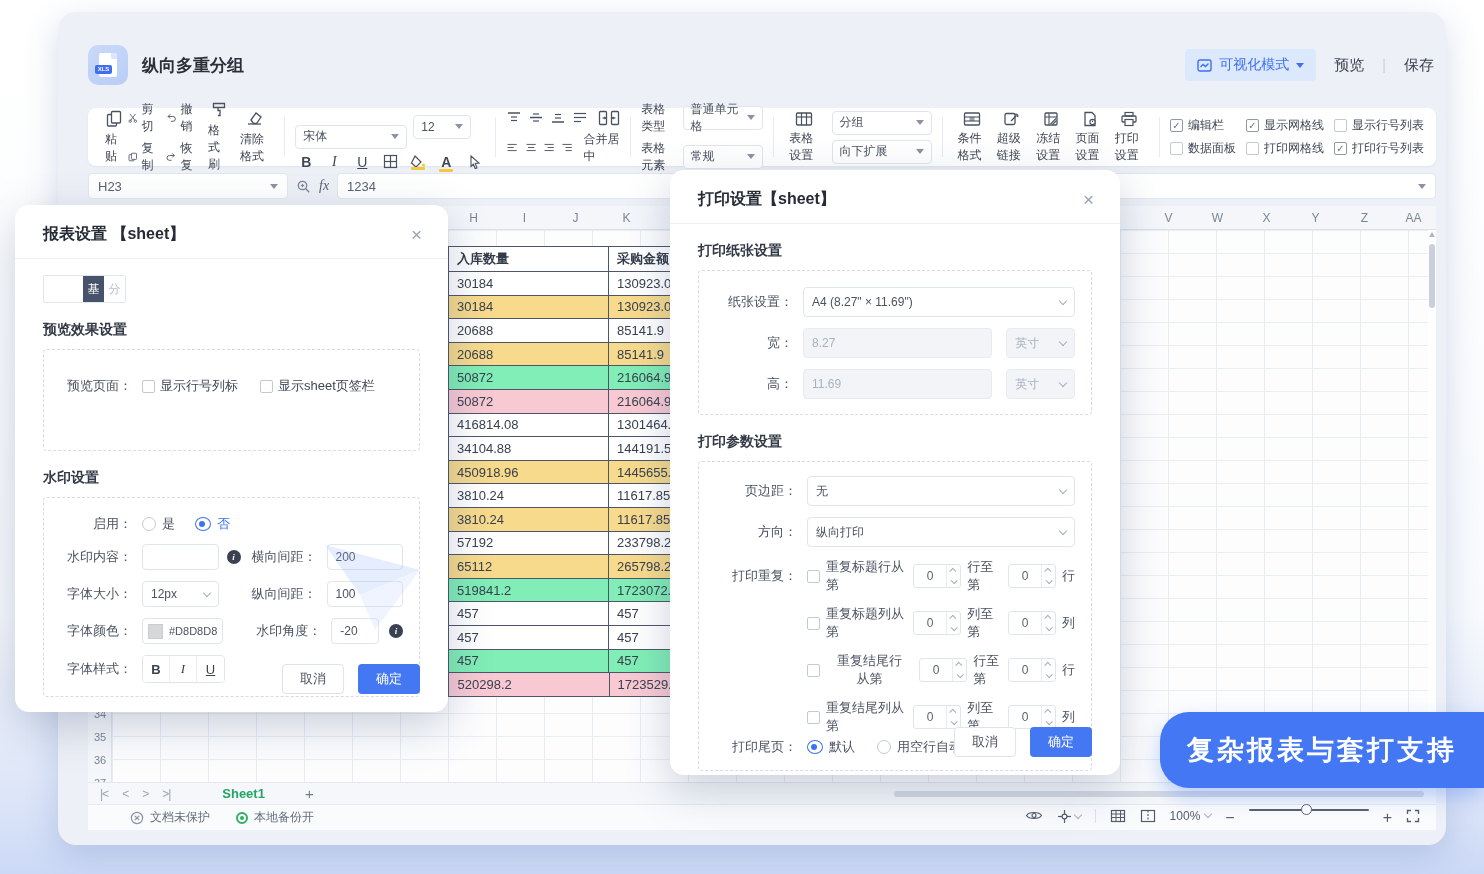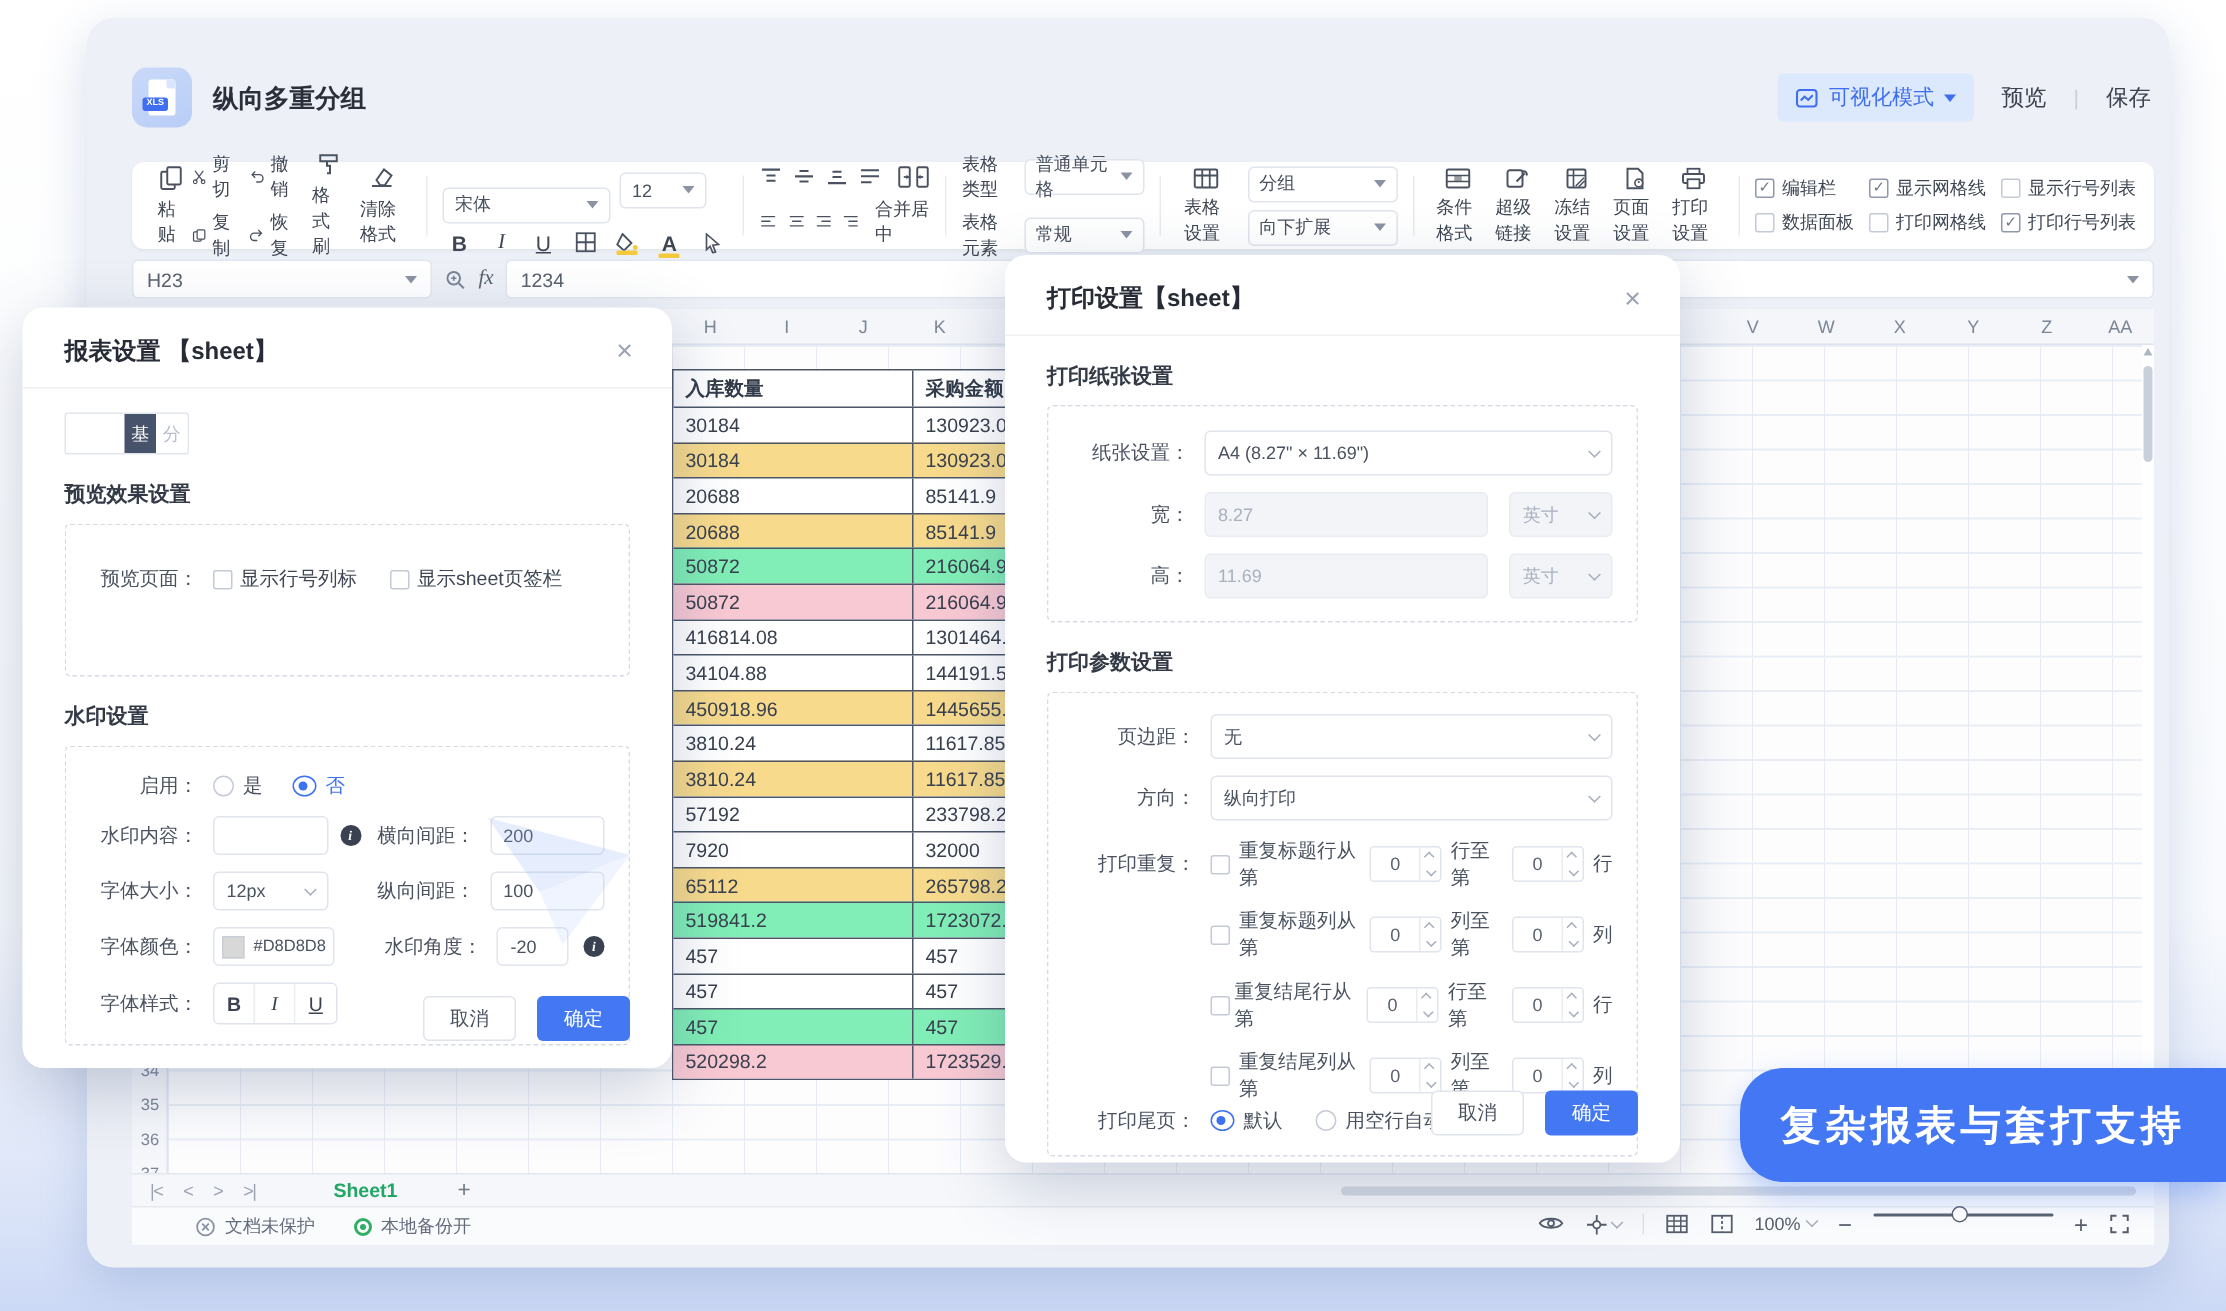--- a/index.html
+++ b/index.html
@@ -546,45 +546,41 @@
             <div class="dcell" style="height: 22.6px;">11617.85</div>
           </div>
           <div class="drow" style="background: rgb(247, 218, 140);">
             <div class="dcell" style="height: 22.6px;">3810.24</div>
             <div class="dcell" style="height: 22.6px;">11617.85</div>
           </div>
           <div class="drow" style="background: rgb(255, 255, 255);">
             <div class="dcell" style="height: 22.6px;">57192</div>
             <div class="dcell" style="height: 22.6px;">233798.28</div>
           </div>
-          <div class="drow" style="background: rgb(255, 255, 255);">
-            <div class="dcell" style="height: 22.6px;">7920</div>
-            <div class="dcell" style="height: 22.6px;">32000</div>
-          </div>
           <div class="drow" style="background: rgb(247, 218, 140);">
             <div class="dcell" style="height: 22.6px;">65112</div>
             <div class="dcell" style="height: 22.6px;">265798.28</div>
           </div>
           <div class="drow" style="background: rgb(128, 238, 182);">
             <div class="dcell" style="height: 22.6px;">519841.2</div>
             <div class="dcell" style="height: 22.6px;">1723072.0</div>
           </div>
           <div class="drow" style="background: rgb(255, 255, 255);">
             <div class="dcell" style="height: 22.6px;">457</div>
             <div class="dcell" style="height: 22.6px;">457</div>
           </div>
           <div class="drow" style="background: rgb(255, 255, 255);">
             <div class="dcell" style="height: 22.6px;">457</div>
             <div class="dcell" style="height: 22.6px;">457</div>
           </div>
           <div class="drow" style="background: rgb(128, 238, 182);">
             <div class="dcell" style="height: 22.6px;">457</div>
             <div class="dcell" style="height: 22.6px;">457</div>
           </div>
-          <div class="drow" style="background: rgb(249, 201, 211);">
+          <div class="drow" style="background: rgb(249, 201, 211); justify-content: center;">
             <div class="dcell" style="height: 22.6px;">520298.2</div>
             <div class="dcell" style="height: 22.6px;">1723529.0</div>
           </div>
         </div>
       <div class="vscroll">
         <div class="up"></div>
         <div class="thumb"></div>
       </div>
     </div>
 
@@ -848,21 +844,21 @@
                 <i>
                   <span class="mchev dn"></span>
                 </i>
               </span>
             </span>
             <span style="margin-left: 6px;">列</span>
           </div>
           <div class="frow">
             <span class="flabel" style="width: 82px;"></span>
             <span class="cb"></span>
-            <span style="margin: 0px 3px;">重复结尾行从第</span>
+            <span style="margin: 0px 16px; text-align: center;">重复结尾行从第</span>
             <span class="stepper">
               <span class="val">0</span>
               <span class="spin">
                 <i>
                   <span class="mchev up"></span>
                 </i>
                 <i>
                   <span class="mchev dn"></span>
                 </i>
               </span>

